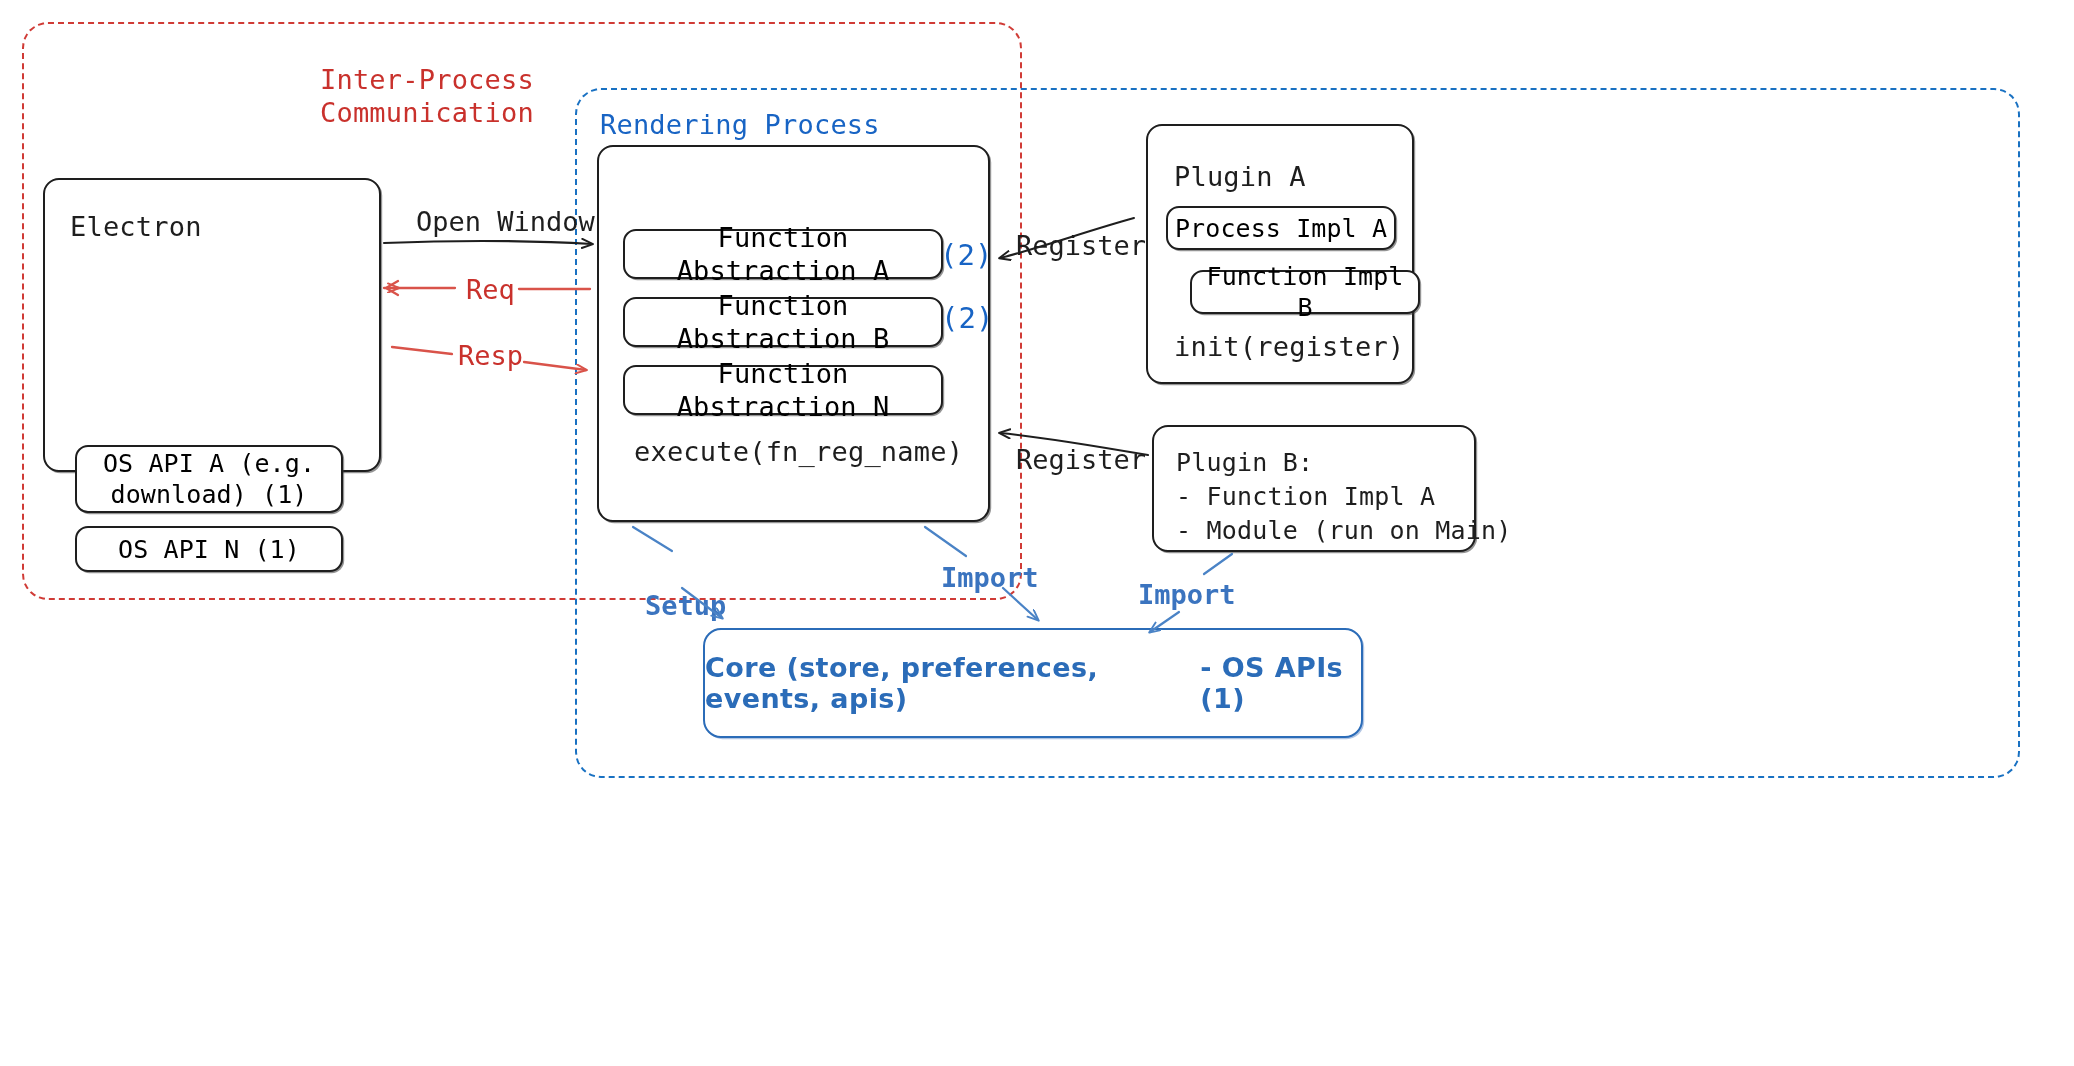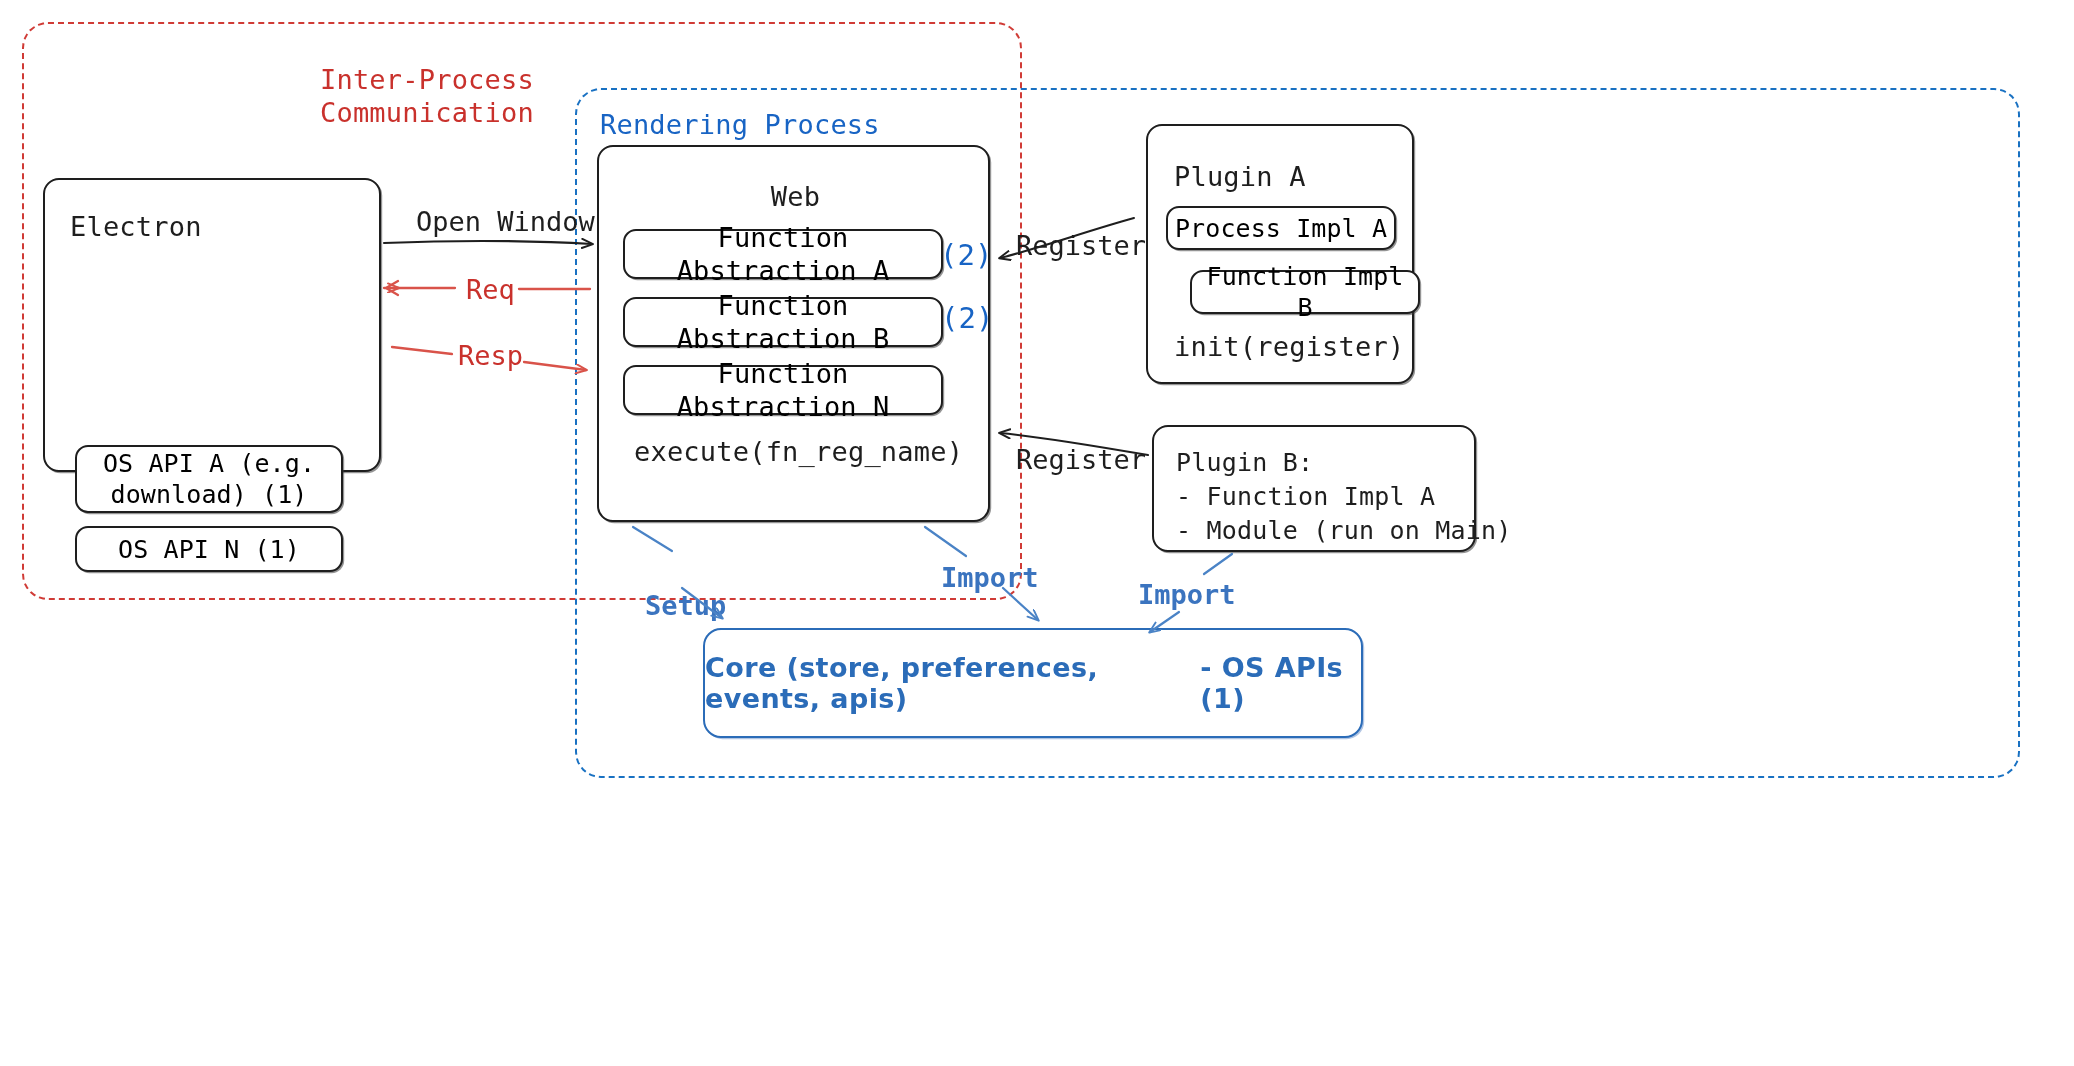--- a/index.html
+++ b/index.html
@@ -74,21 +74,20 @@
       <div class="pill-txt" style="font-size:25px;">OS API A (e.g.
 download)  (1)</div>
     </div>
 
     <div class="box inner" style="left:30px;top:346px;width:268px;height:46px;">
       <div class="pill-txt" style="font-size:25px;border-radius:20px;">OS API N   (1)</div>
     </div>
   </div>
 
   <div class="box" style="left:597px;top:145px;width:393px;height:377px;">
-    <div class="lbl ink cap" style="left:0;top:33px;width:393px;text-align:center;">Web</div>
 
     <div class="box inner" style="left:24px;top:82px;width:320px;height:50px;">
       <div class="pill-txt">Function Abstraction A</div>
     </div>
     <div class="box inner" style="left:24px;top:150px;width:320px;height:50px;">
       <div class="pill-txt">Function Abstraction B</div>
     </div>
     <div class="box inner" style="left:24px;top:218px;width:320px;height:50px;">
       <div class="pill-txt">Function Abstraction N</div>
     </div>

